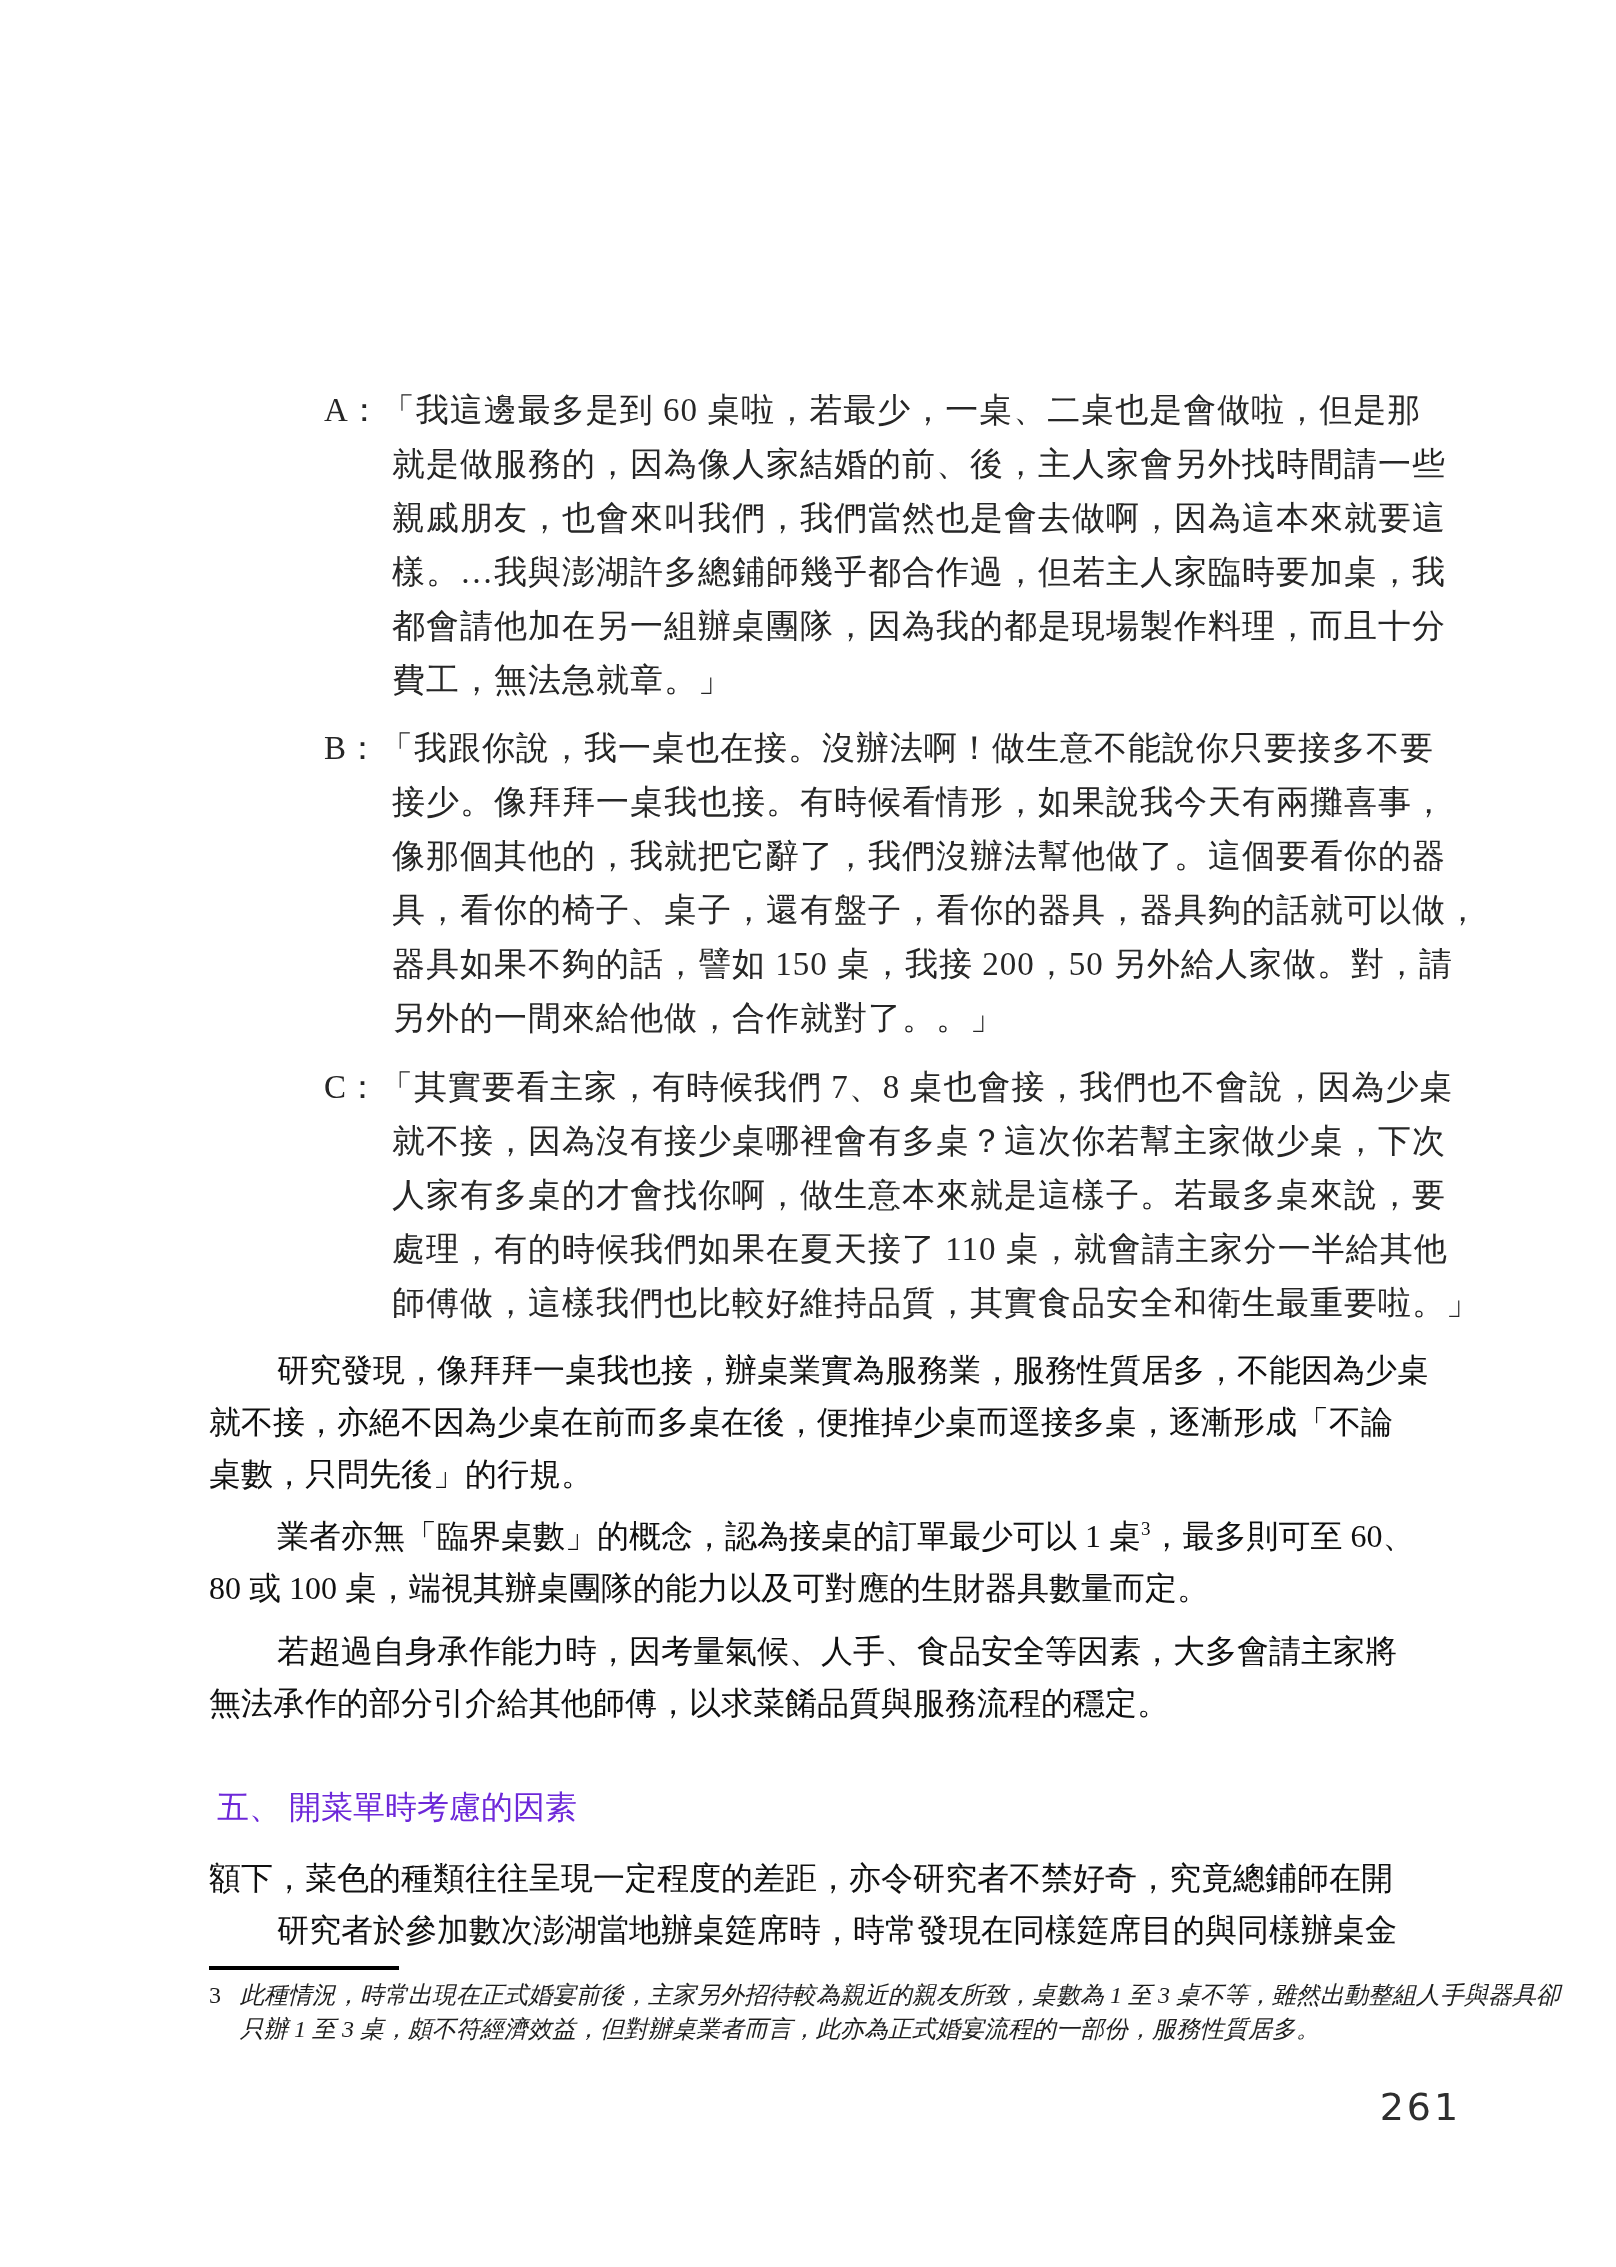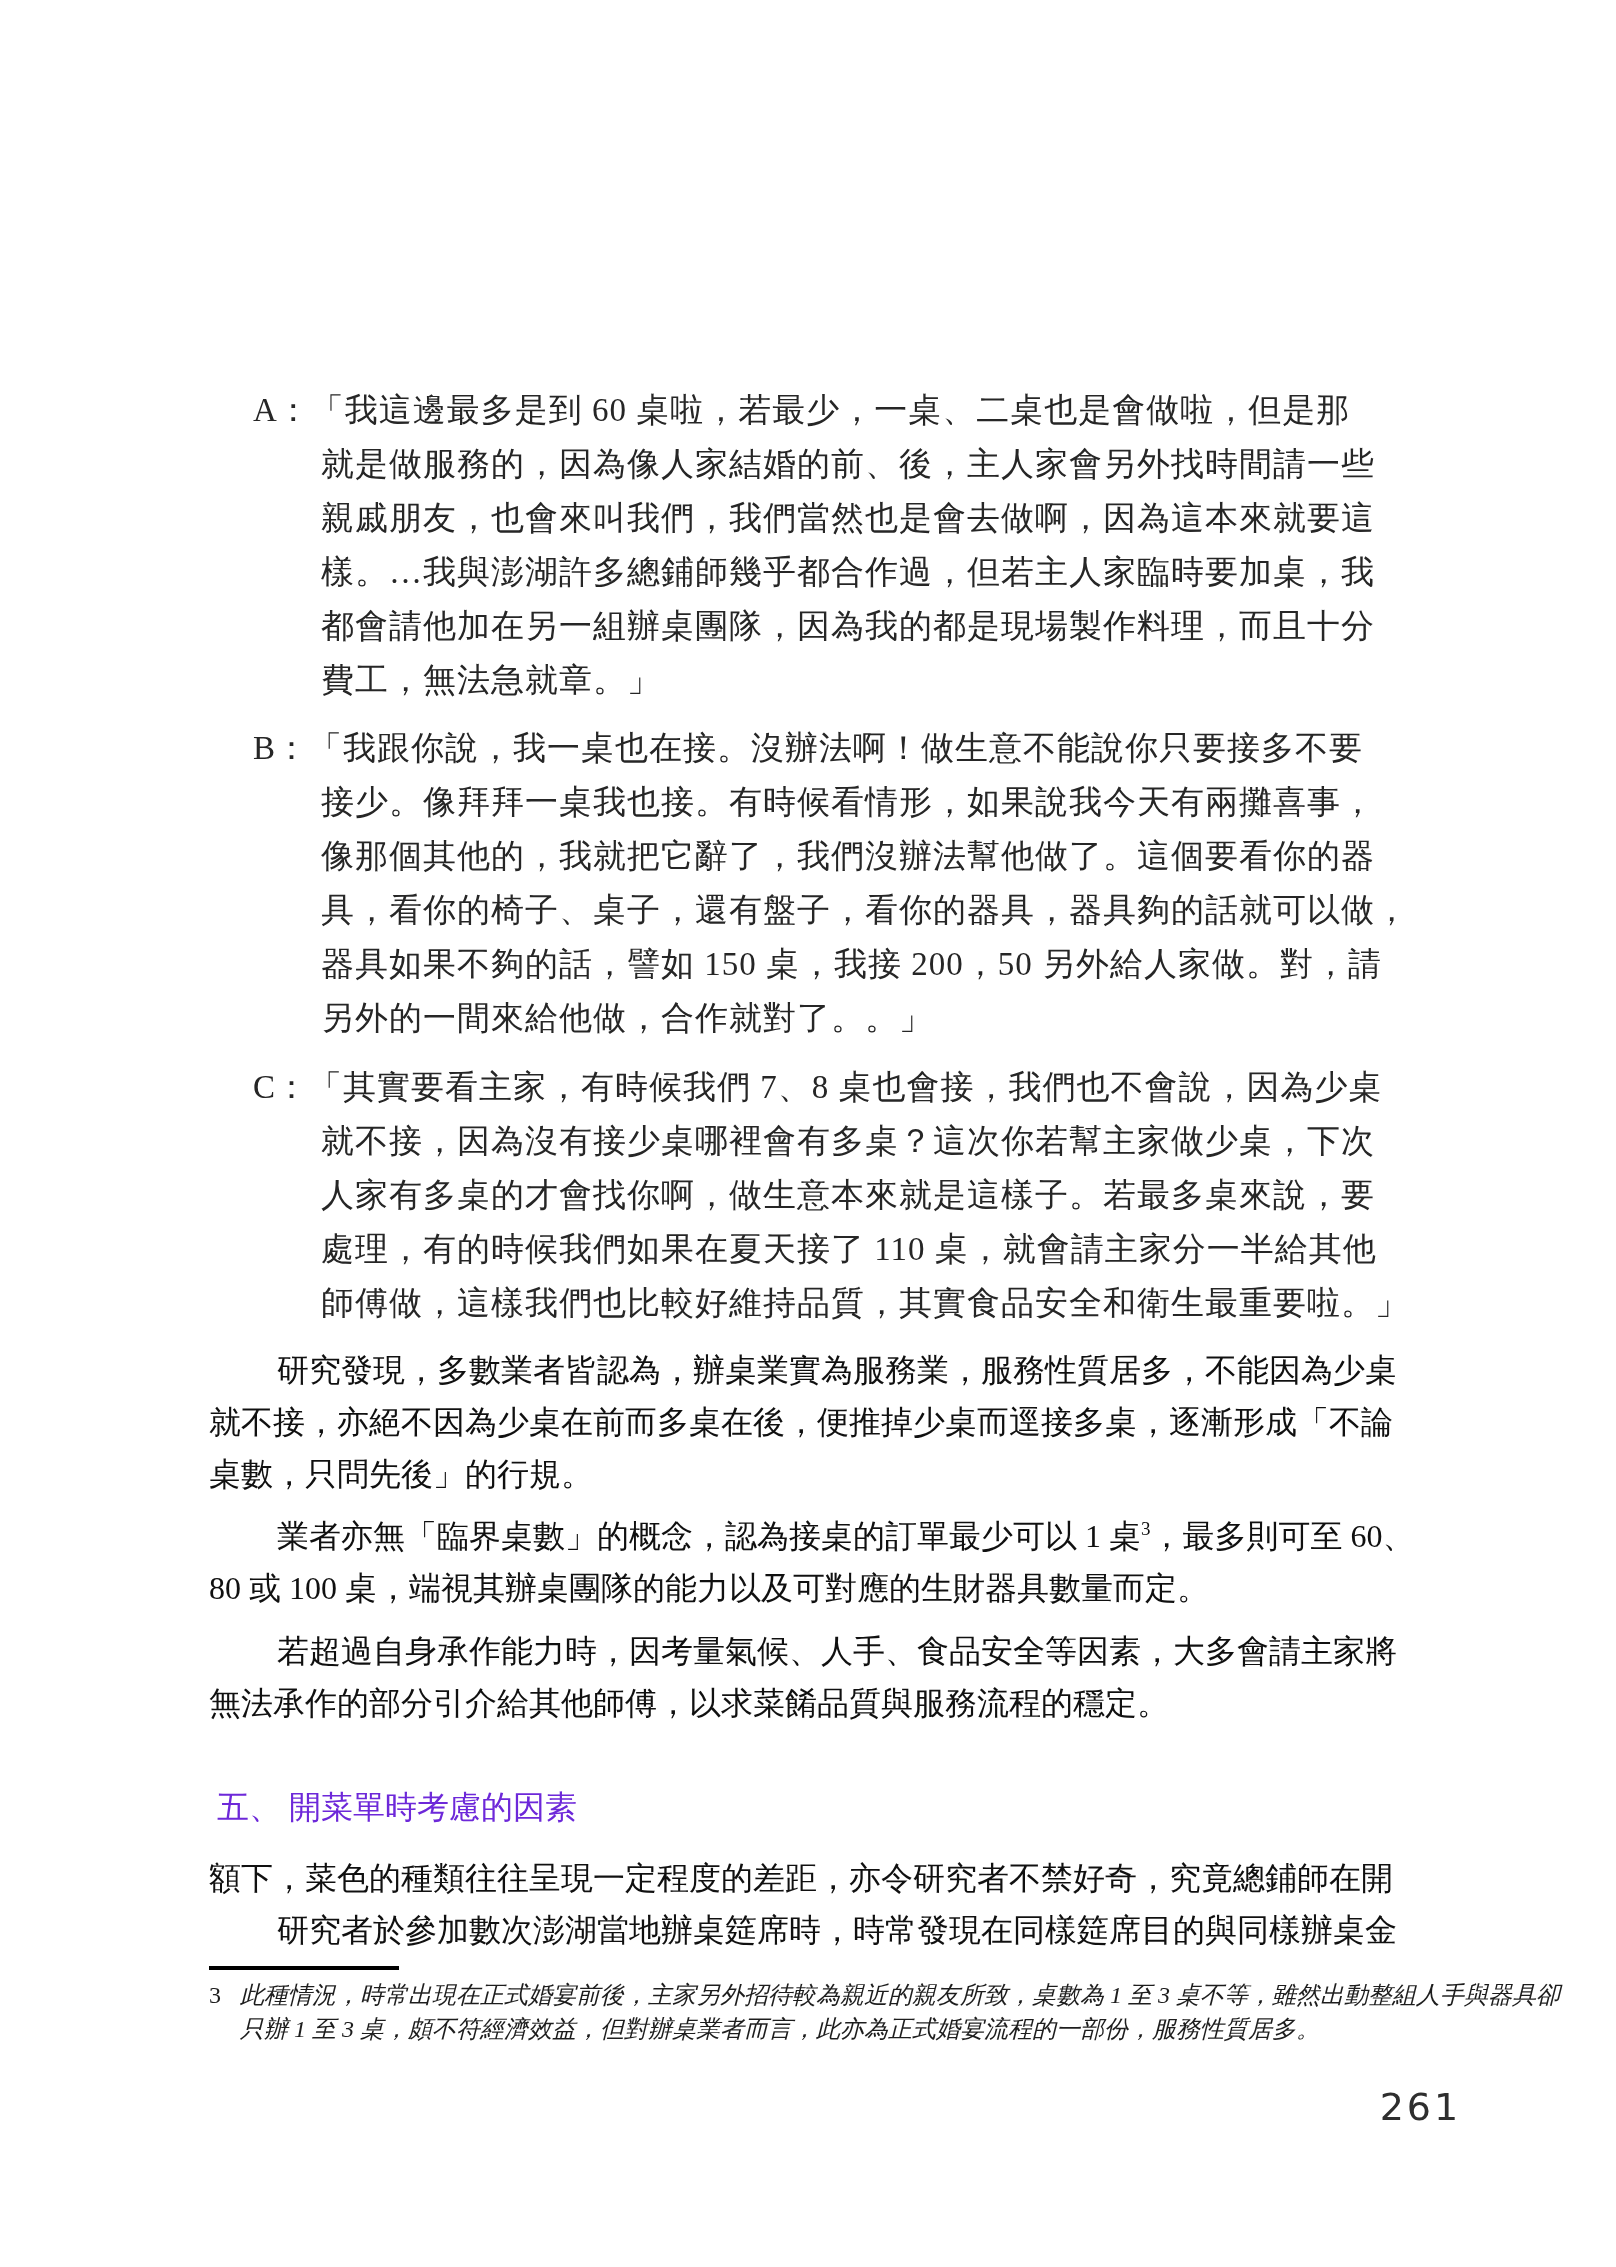--- a/index.html
+++ b/index.html
@@ -13,21 +13,21 @@
     overflow: hidden;
   }
   .content {
     position: absolute;
     left: 209px;
     right: 158px;
     top: 383px;
   }
   
   .quote {
-    margin-left: 44px;
+    margin-left: 115px;
     font-size: 33px;
     line-height: 54px;
     color: #262626;
     letter-spacing: 1px;
     margin-bottom: 14.3px;
   }
   .quote .qline { white-space: nowrap; }
   .quote .qline.cont { padding-left: 68px; }
   .qlabel { letter-spacing: 0; }
   
@@ -108,21 +108,21 @@
 
     <div class="quote">
       <div class="qline first"><span class="qlabel">C</span><span>：「其實要看主家，有時候我們 7、8 桌也會接，我們也不會說，因為少桌</span></div>
       <div class="qline cont">就不接，因為沒有接少桌哪裡會有多桌？這次你若幫主家做少桌，下次</div>
       <div class="qline cont">人家有多桌的才會找你啊，做生意本來就是這樣子。若最多桌來說，要</div>
       <div class="qline cont">處理，有的時候我們如果在夏天接了 110 桌，就會請主家分一半給其他</div>
       <div class="qline cont">師傅做，這樣我們也比較好維持品質，其實食品安全和衛生最重要啦。」</div>
     </div>
 
     <div class="para first-para">
-      <div class="bline indent">研究發現，多數業者皆認為，辦桌業實為服務業，服務性質居多，不能因為少桌</div>
+      <div class="bline indent">研究發現，像拜拜一桌我也接，辦桌業實為服務業，服務性質居多，不能因為少桌</div>
       <div class="bline">就不接，亦絕不因為少桌在前而多桌在後，便推掉少桌而逕接多桌，逐漸形成「不論</div>
       <div class="bline">桌數，只問先後」的行規。</div>
     </div>
 
     <div class="para">
       <div class="bline indent"><span>業者亦無「臨界桌數」的概念，認為接桌的訂單最少可以 1 桌</span><sup>3</sup><span>，最多則可至 60、</span></div>
       <div class="bline">80 或 100 桌，端視其辦桌團隊的能力以及可對應的生財器具數量而定。</div>
     </div>
 
     <div class="para">

